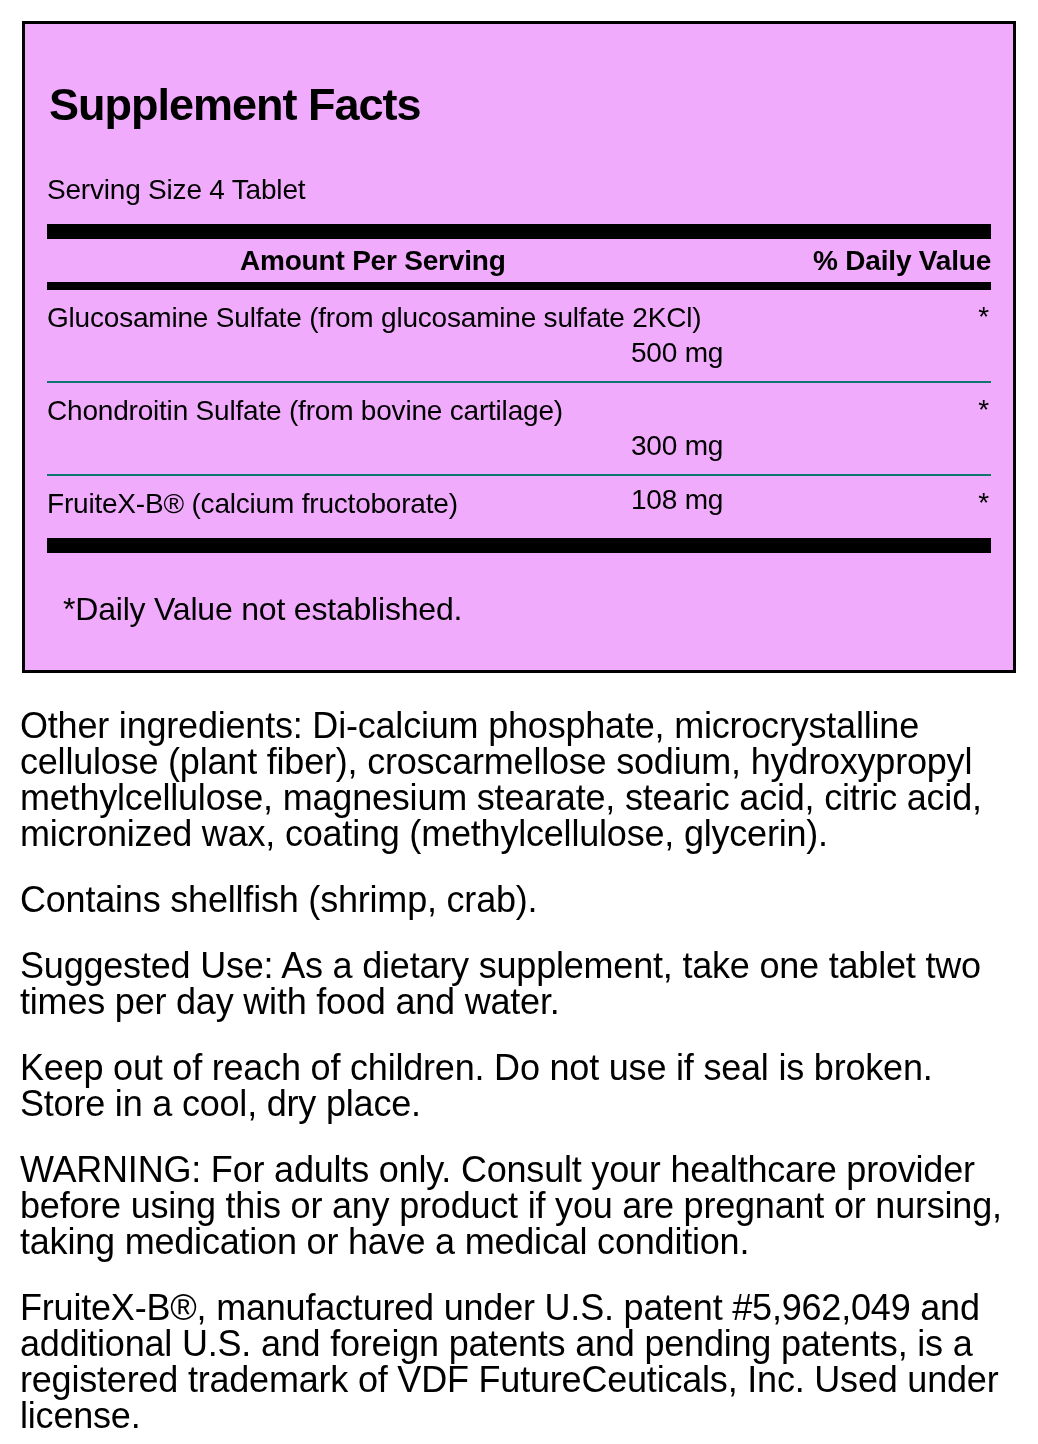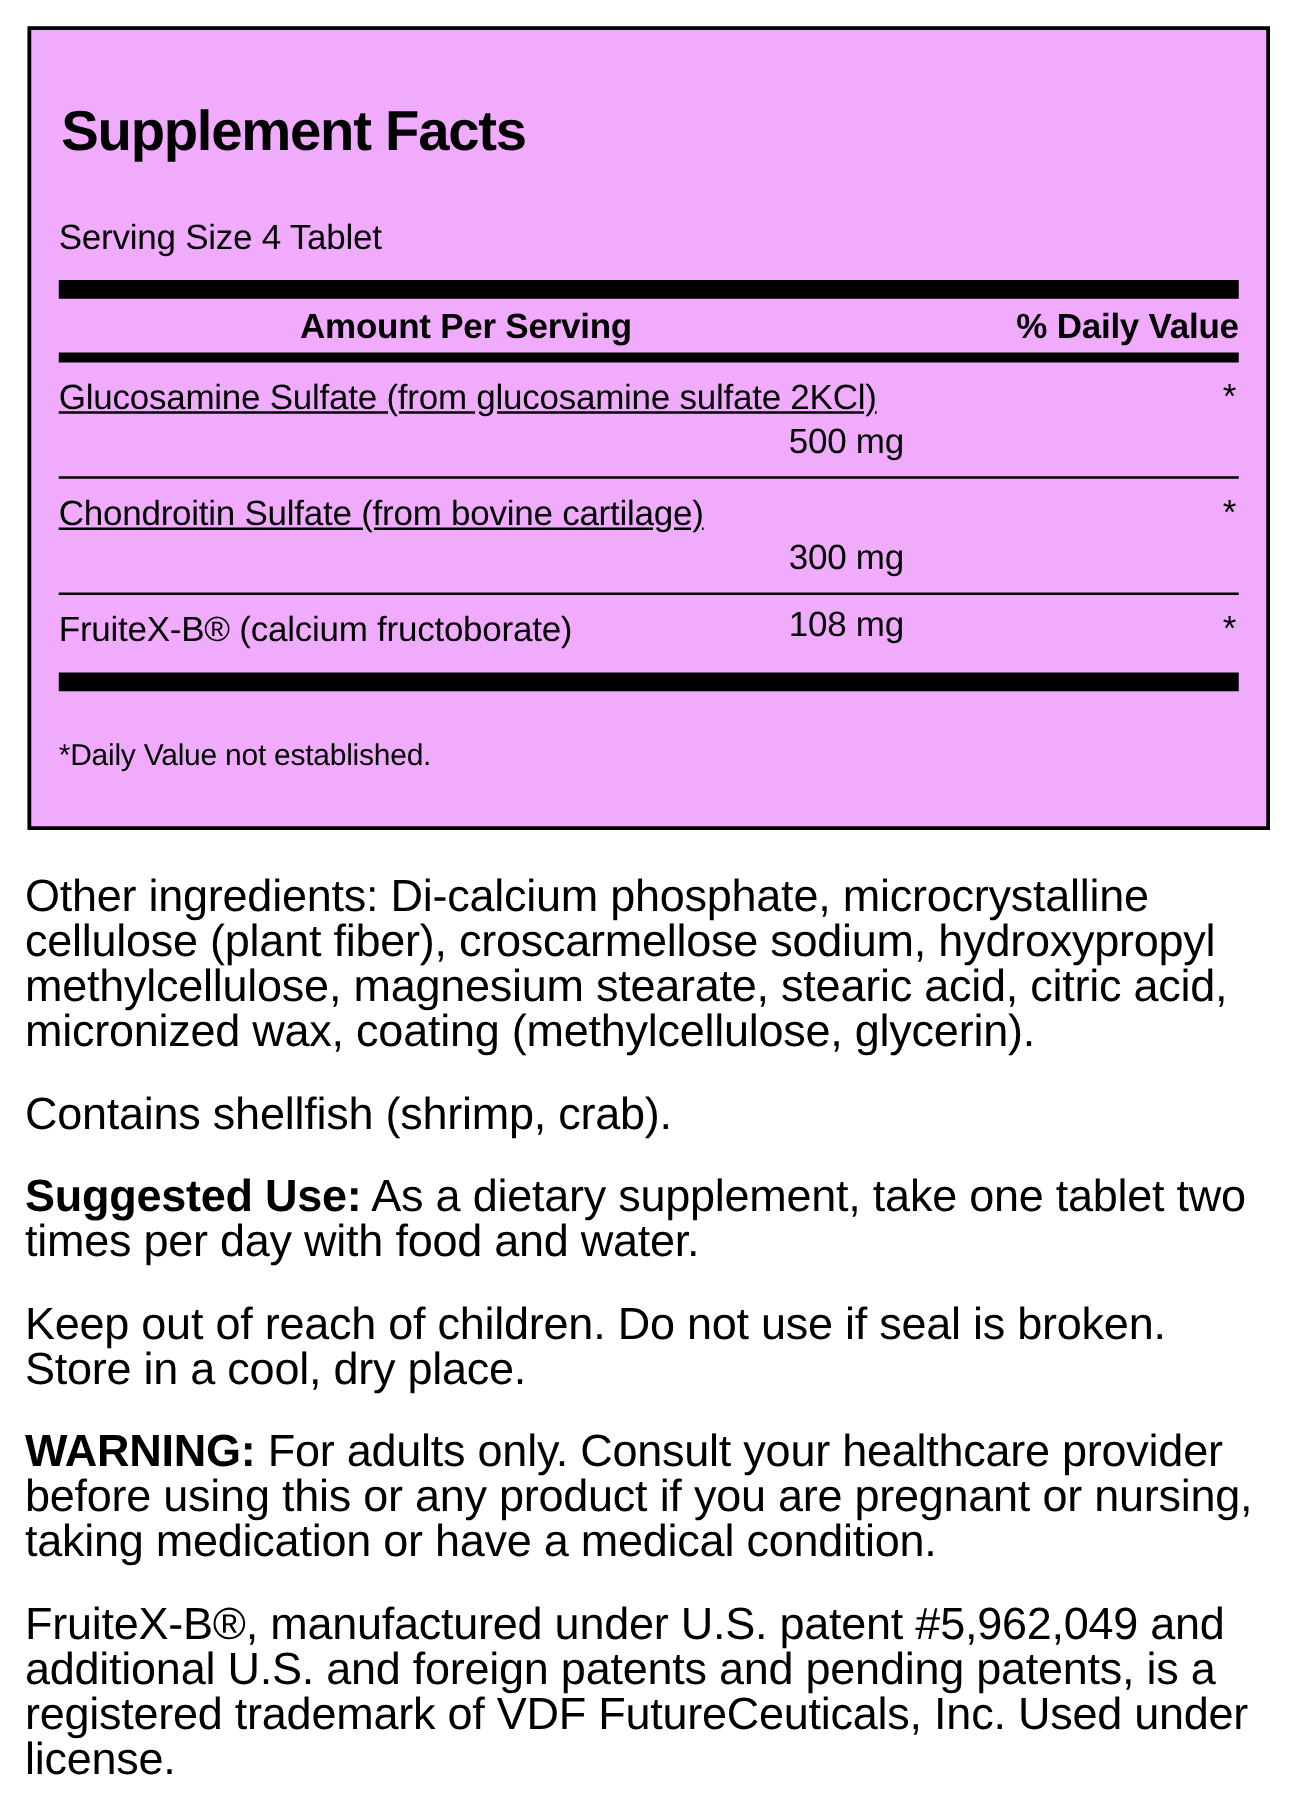--- a/index.html
+++ b/index.html
@@ -66,37 +66,37 @@
   }
   .sf-row .dv-star {
     position: absolute;
     right: 2px;
     top: 8px;
     font-size: 28px;
   }
   .sf-row.two-line { min-height: 93px; }
   .sf-row.last-row { padding-bottom: 16px; }
   .sf-row.last-row .nutrient-amount { bottom: 20px; }
-  .row-divider { border-bottom: 2px solid #000000; text-decoration: underline; }
+  .row-divider { border-bottom: 2px solid #0f766e; }
   .sf-footnote {
-    font-size: 24px;
+    font-size: 32px;
     letter-spacing: -0.2px;
-    margin: 38px 0 42px 0;
+    margin: 38px 0 42px 16px;
   }
   .info-section {
     margin: 35px 0 0 20px;
     width: 1002px;
   }
   .info-section p {
     font-size: 36px;
     letter-spacing: -0.2px;
     line-height: 36px;
     margin: 0 0 30px 0;
   }
-  .bold { font-weight: bold; }
+  .bold { font-weight: normal; }
 </style>
 </head>
 <body>
 
 <div class="sf-panel">
   <div class="sf-title">Supplement Facts</div>
   <div class="sf-serving">Serving Size 4 Tablet</div>
 
   <div class="bar bar-thick"></div>
 

